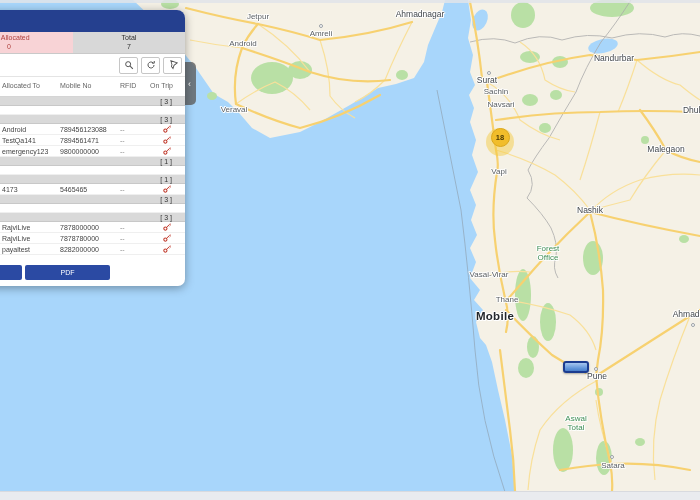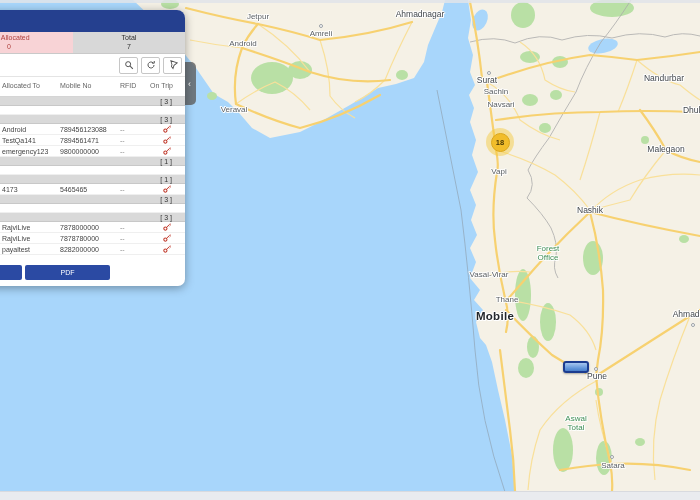--- a/index.html
+++ b/index.html
@@ -20,21 +20,21 @@
   }
   .map-label.city{font-weight:bold;font-size:11.5px;color:#23272b;letter-spacing:.3px;}
   .map-label.big{font-size:8.5px;color:#43484d;}
   .map-label.green{color:#3e8e55;}
   .map-dot{
     position:absolute;width:4px;height:4px;margin:-2px;border-radius:50%;
     background:#fff;border:1px solid #9aa0a6;box-sizing:border-box;
   }
   .cluster{
     position:absolute;width:28px;height:28px;margin:-14px;border-radius:50%;
-    background:rgba(243,199,54,.45);display:flex;align-items:center;justify-content:center;
+    background:rgba(243,199,54,.45);display:flex;justify-content:center;
   }
   .cluster .inner{
     width:17px;height:17px;border-radius:50%;background:#f1bd2b;border:1px solid #dca81c;
     display:flex;align-items:center;justify-content:center;
     font-size:7.5px;font-weight:bold;color:#4a3a06;
   }
   .vehicle{
     position:absolute;width:26px;height:12px;border:2px solid #1b3c8f;border-radius:3px;
     background:linear-gradient(180deg,#a6c6ef 0%,#5e93d8 70%,#4a7fc9 100%);
     box-sizing:border-box;box-shadow:0 1px 2px rgba(0,0,0,.3);
@@ -168,21 +168,21 @@
 
   <div class="labels-layer">
       <div class="map-label" style="left: 258px; top: 17px;">Jetpur</div>
       <div class="map-label" style="left: 243px; top: 44px;">Android</div>
       <div class="map-label" style="left: 321px; top: 34px;">Amreli</div>
       <div class="map-label big" style="left: 420px; top: 15px;">Ahmadnagar</div>
       <div class="map-label" style="left: 234px; top: 110px;">Veraval</div>
       <div class="map-label big" style="left: 487px; top: 81px;">Surat</div>
       <div class="map-label" style="left: 496px; top: 92px;">Sachin</div>
       <div class="map-label" style="left: 501px; top: 105px;">Navsari</div>
-      <div class="map-label big" style="left: 664px; top: 59px; margin-top: 20px;">Nandurbar</div>
+      <div class="map-label big" style="left: 614px; top: 59px;">Nandurbar</div>
       <div class="map-label big" style="left: 694px; top: 111px;">Dhule</div>
       <div class="map-label big" style="left: 666px; top: 150px;">Malegaon</div>
       <div class="map-label" style="left: 499px; top: 172px;">Vapi</div>
       <div class="map-label big" style="left: 590px; top: 211px;">Nashik</div>
       <div class="map-label green" style="left: 548px; top: 253px;">Forest
 Office</div>
       <div class="map-label" style="left: 489px; top: 275px;">Vasai-Virar</div>
       <div class="map-label" style="left: 507px; top: 300px;">Thane</div>
       <div class="map-label city" style="left: 495px; top: 317px;">Mobile</div>
       <div class="map-label big" style="left: 697px; top: 315px;">Ahmadnagar</div>

